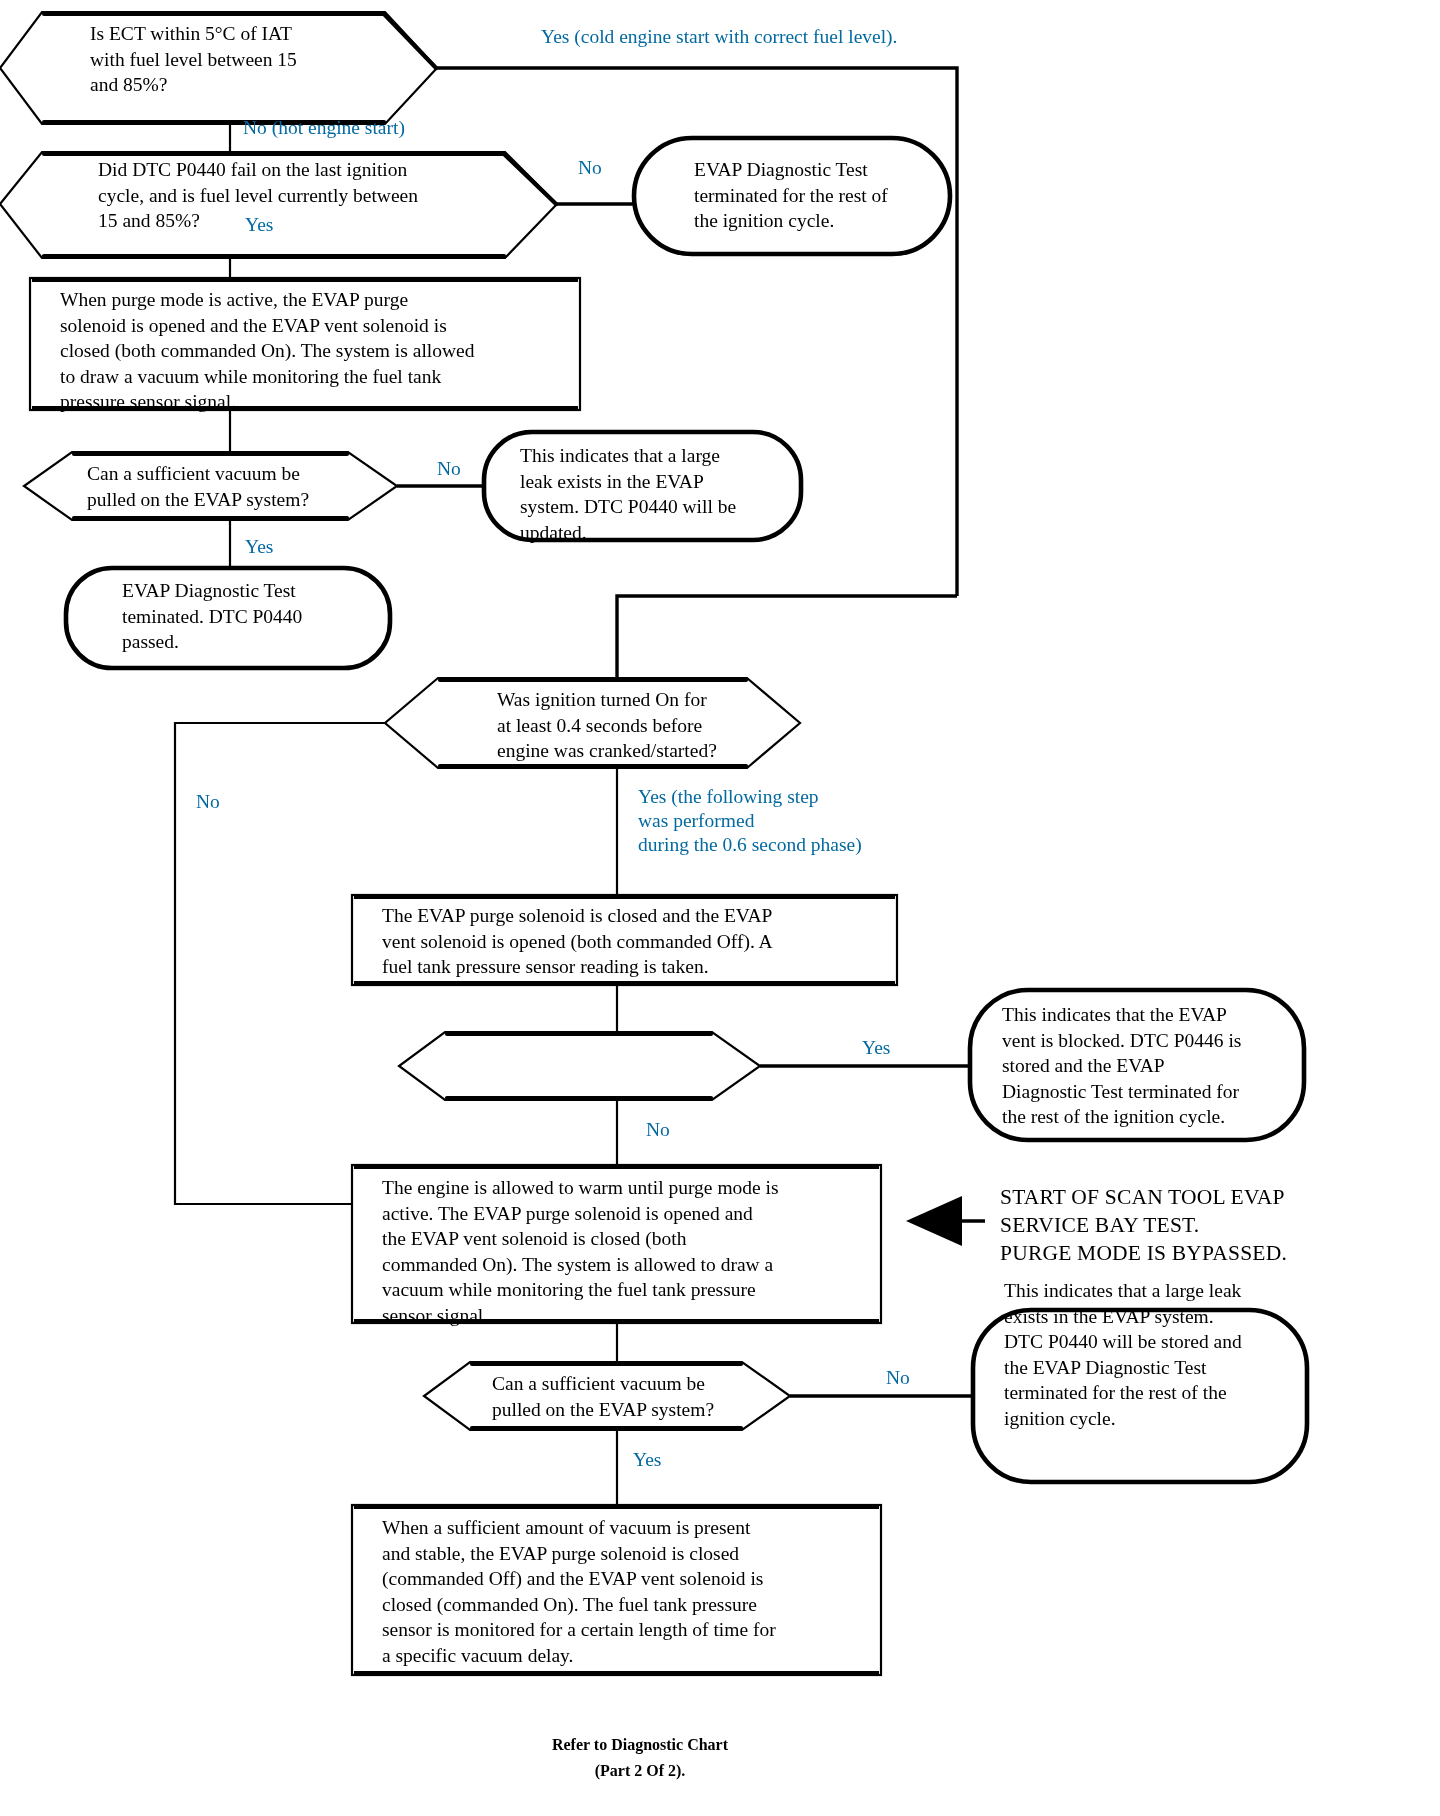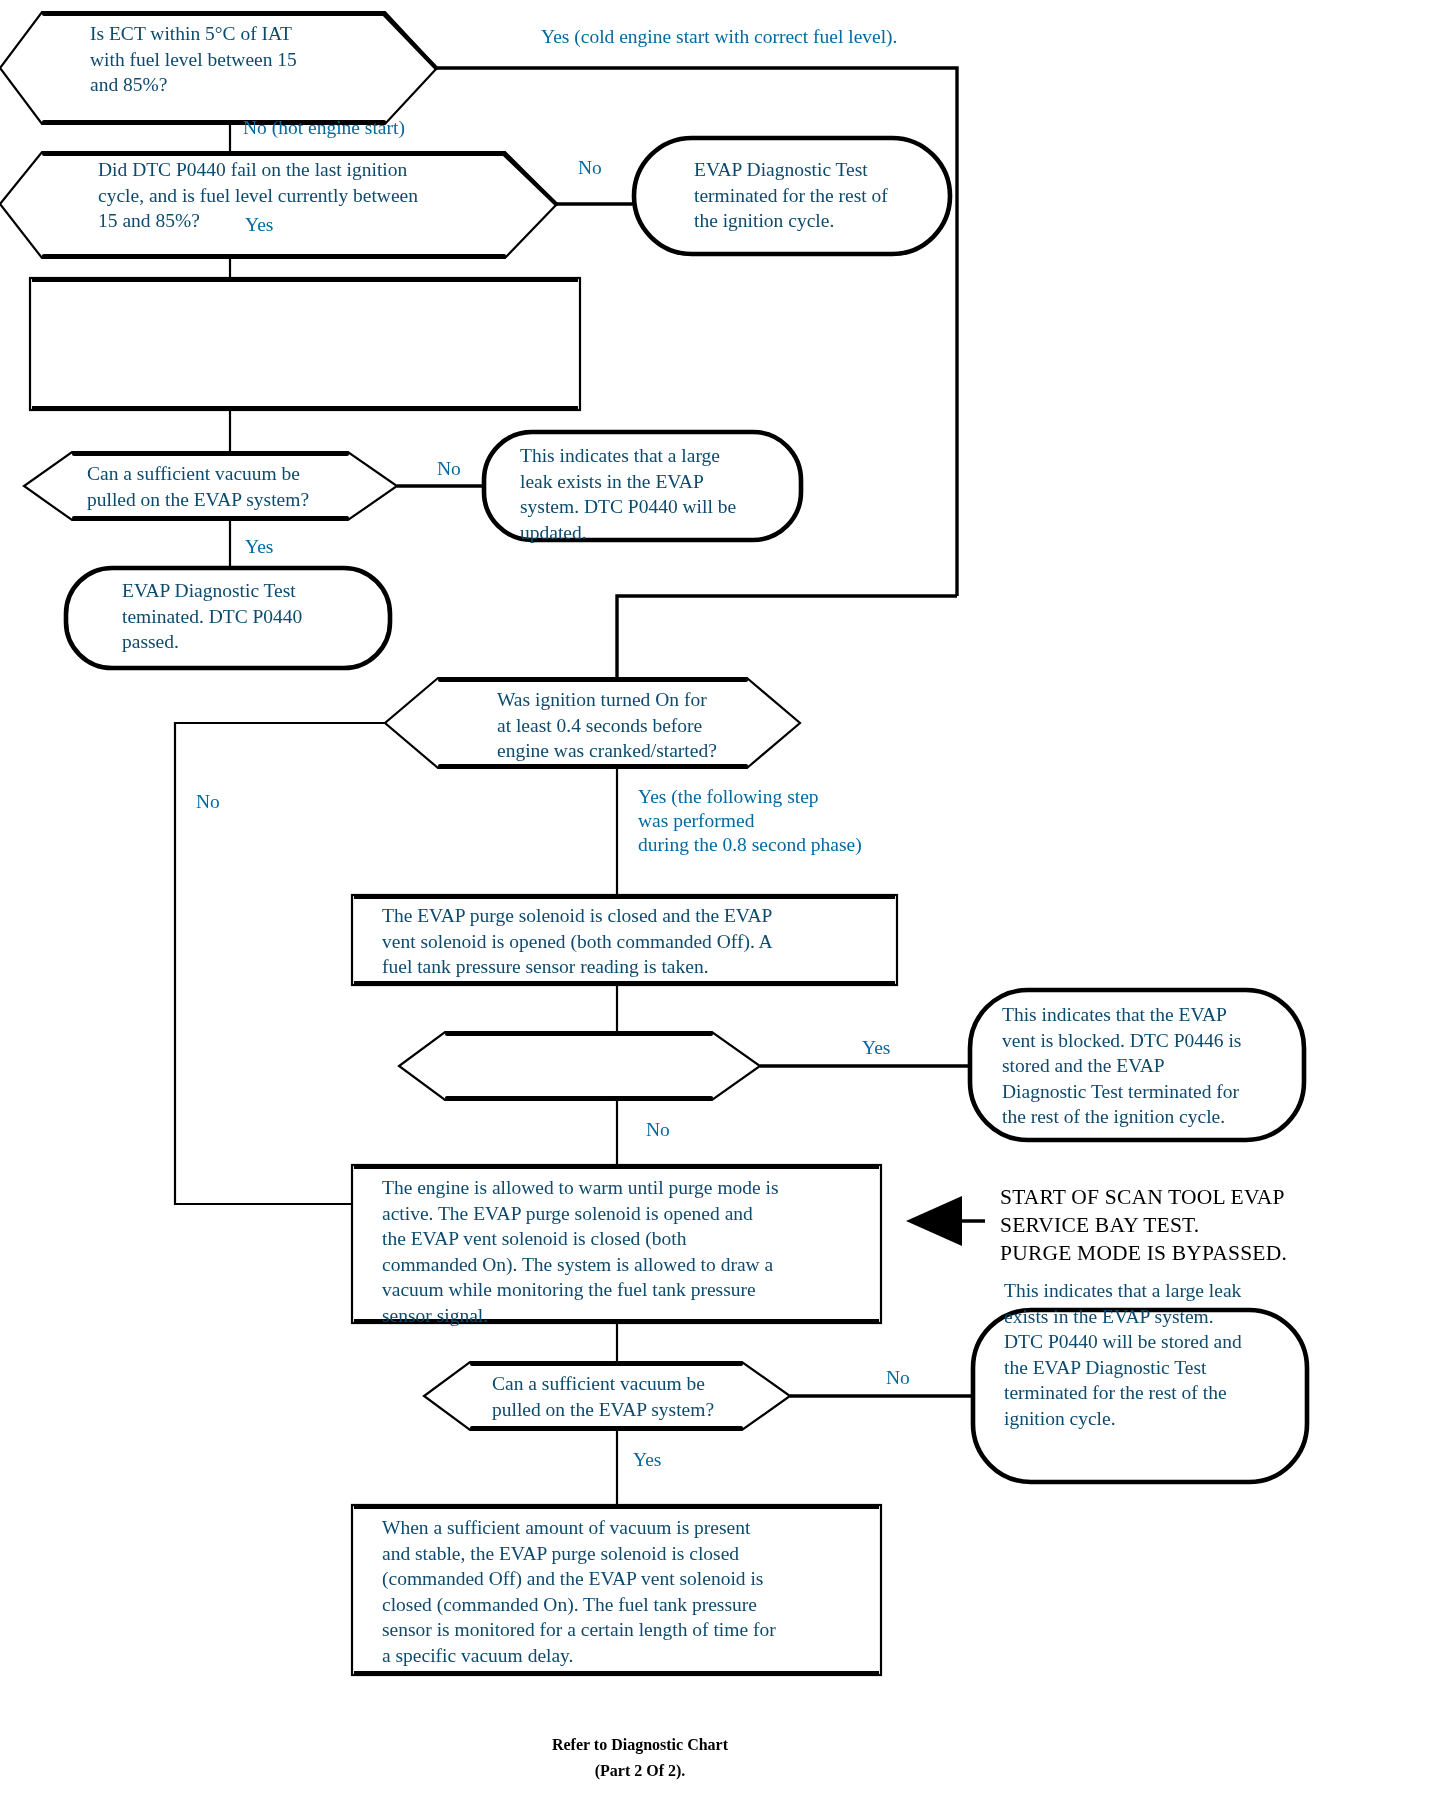--- a/index.html
+++ b/index.html
@@ -14,21 +14,21 @@
     background: #ffffff;
     font-family: "Liberation Serif", "DejaVu Serif", serif;
     color: #000000;
     overflow: hidden;
   }
   
   .nodetext {
     position: absolute;
     font-size: 19.5px;
     line-height: 25.5px;
-    color: #0c4a6e;
+    color: #000000;
     white-space: pre-line;
   }
   
   .lbl {
     position: absolute;
     font-size: 19.5px;
     line-height: 24px;
     color: #0369a1;
     white-space: pre-line;
   }
@@ -228,20 +228,25 @@
 15 and 85%?</div>
 
   <div class="lbl" style="left:578px; top:156px;">No</div>
 
   <div class="nodetext" style="left:694px; top:157px; width:260px;">EVAP Diagnostic Test
 terminated for the rest of
 the ignition cycle.</div>
 
   <div class="lbl" style="left:245px; top:213px;">Yes</div>
 
+  <div class="nodetext" style="left:60px; top:287px; width:520px;">When purge mode is active, the EVAP purge
+solenoid is opened and the EVAP vent solenoid is
+closed (both commanded On). The system is allowed
+to draw a vacuum while monitoring the fuel tank
+pressure sensor signal.</div>
 
   <div class="nodetext" style="left:87px; top:461px; width:290px;">Can a sufficient vacuum be
 pulled on the EVAP system?</div>
 
   <div class="lbl" style="left:437px; top:457px;">No</div>
 
   <div class="nodetext" style="left:520px; top:443px; width:280px;">This indicates that a large
 leak exists in the EVAP
 system. DTC P0440 will be
 updated.</div>
@@ -253,21 +258,21 @@
 passed.</div>
 
   <div class="nodetext" style="left:497px; top:687px; width:290px;">Was ignition turned On for
 at least 0.4 seconds before
 engine was cranked/started?</div>
 
   <div class="lbl" style="left:196px; top:790px;">No</div>
 
   <div class="lbl" style="left:638px; top:785px; width:330px;">Yes (the following step
 was performed
-during the 0.8 second phase)</div>
+during the 0.6 second phase)</div>
 
   <div class="nodetext" style="left:382px; top:903px; width:500px;">The EVAP purge solenoid is closed and the EVAP
 vent solenoid is opened (both commanded Off). A
 fuel tank pressure sensor reading is taken.</div>
 
 
   <div class="lbl" style="left:862px; top:1036px;">Yes</div>
 
   <div class="lbl" style="left:646px; top:1118px;">No</div>
 

